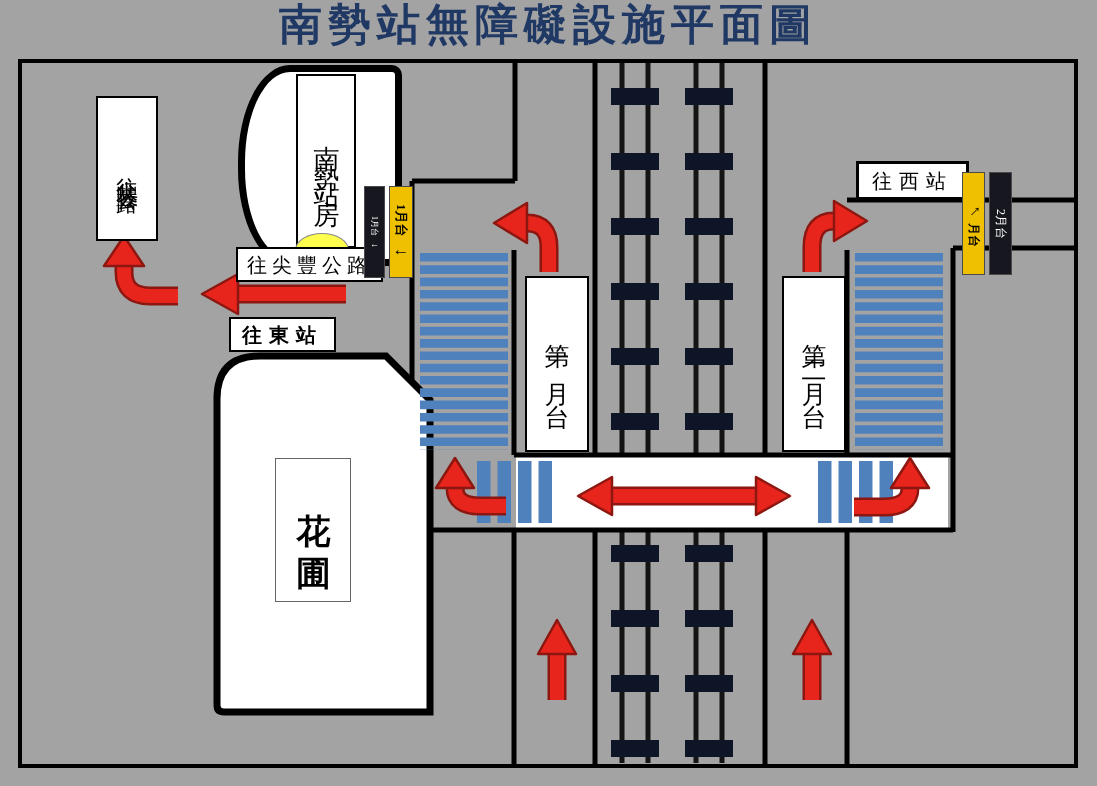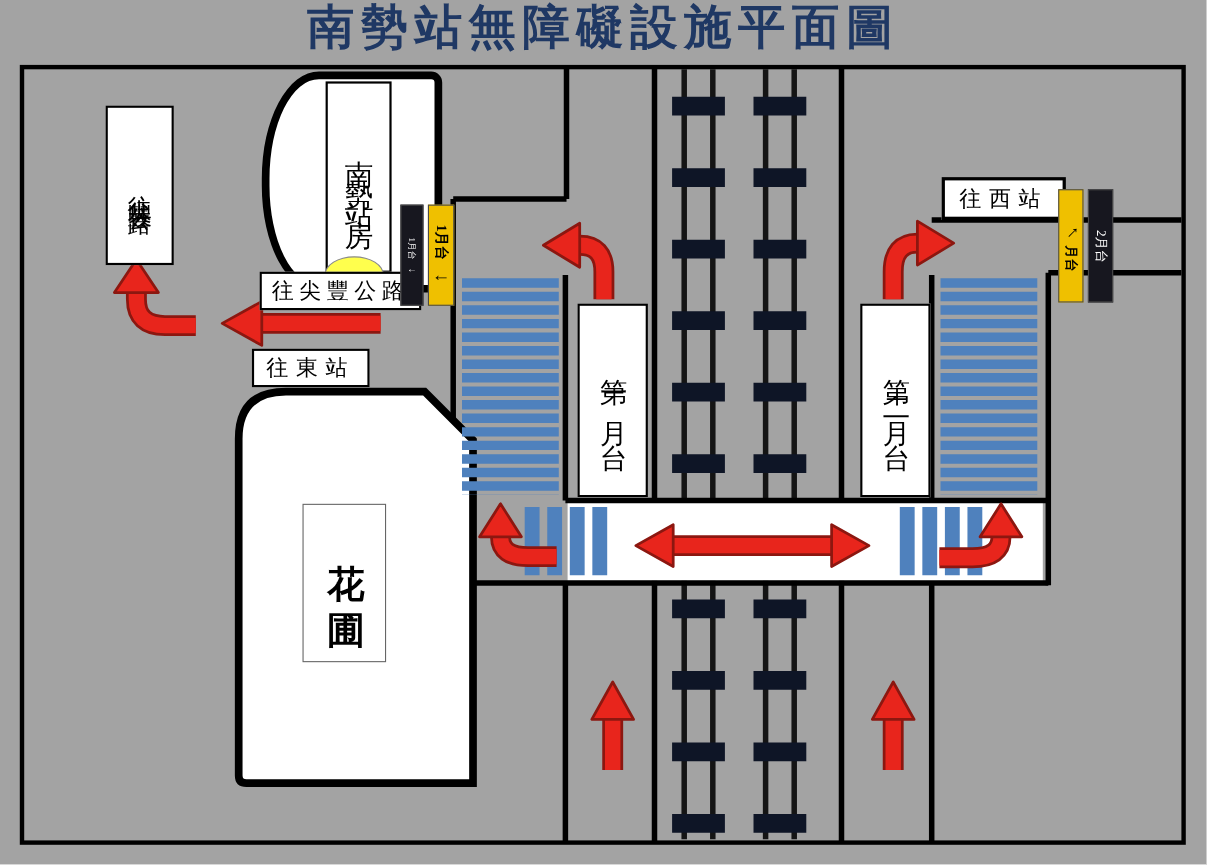--- a/index.html
+++ b/index.html
@@ -139,21 +139,21 @@
       <polygon class="ah" points="793,654 831,654 812,620"></polygon>
     </g>
   </svg>
 
   <div class="house"></div>
   <div class="box vt house-label abs" style="left:296px;top:74px;width:56px;height:170px;">南勢站房</div>
   <div class="marker"></div>
 
   <div class="box" style="left:236px;top:247px;width:143px;height:31px;letter-spacing:5px;">往尖豐公路</div>
   <div class="box vt" style="left:96px;top:96px;width:58px;height:141px;font-size:22px;letter-spacing:4px;">往尖豐公路</div>
-  <div class="box" style="left:229px;top:317px;width:103px;height:31px;letter-spacing:7px;">往東站</div>
+  <div class="box" style="left:229px;top:317px;width:103px;height:31px;letter-spacing:7px;font-weight:bold;">往東站</div>
   <div class="box" style="left:856px;top:161px;width:107px;height:33px;letter-spacing:7px;border-width:3px;">往西站</div>
   <div class="box vt" style="left:525px;top:276px;width:60px;height:172px;font-size:25px;letter-spacing:20px;">第一月台</div>
   <div class="box vt" style="left:782px;top:276px;width:60px;height:172px;font-size:25px;letter-spacing:20px;">第二月台</div>
   <div class="box vt" style="left:275px;top:458px;width:74px;height:142px;font-size:34px;font-weight:bold;letter-spacing:44px;border:1px solid #666;">花圃</div>
 
   <div class="sign" style="left:364px;top:186px;width:49px;height:92px;">
     <div class="strip" style="left:0;width:21px;background:#17171f;color:#fff;">
       <span class="sideways" style="font-size:8px;">1月台</span>
       <span style="font-size:9px;">←</span>
     </div>

